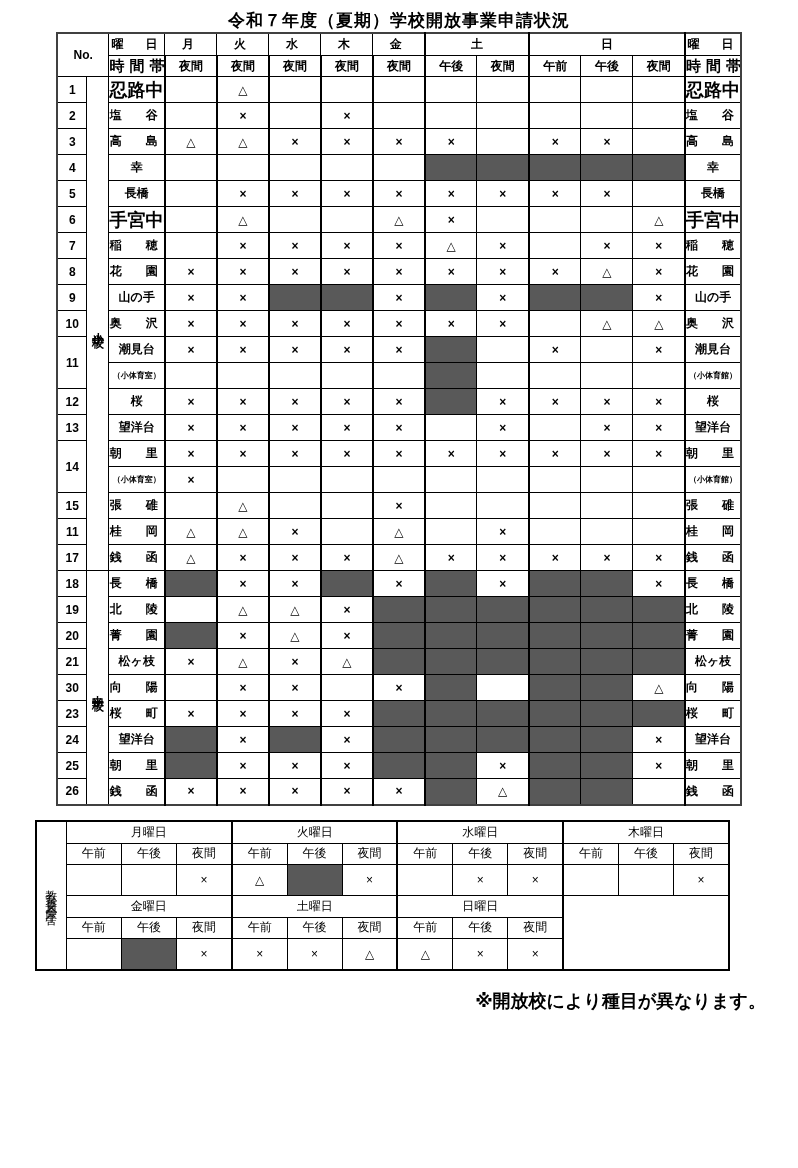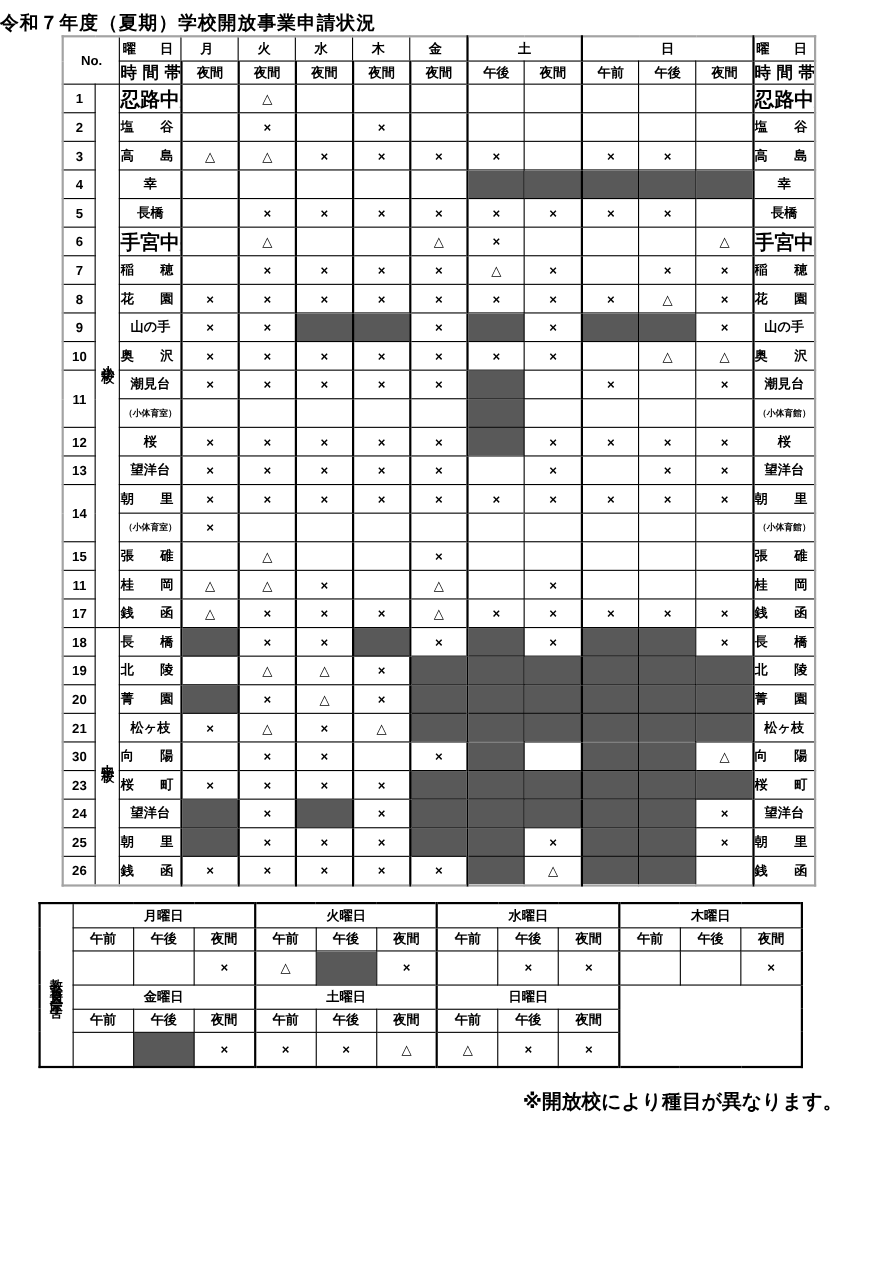--- a/index.html
+++ b/index.html
@@ -8,20 +8,21 @@
     width:798px;height:1168px;
     background:#ffffff;
     font-family:"Liberation Sans","DejaVu Sans",sans-serif;
     color:#000;
     -webkit-font-smoothing:none;
   }
   .page{position:relative;width:798px;height:1168px;box-sizing:border-box;}
 
   
   .title{
+    text-align:center;
     font-size:17px;
     font-weight:bold;
     letter-spacing:1px;
     padding-top:9px;
   }
 
   
   .legend{
     position:relative;
     margin:10px 0 0 0;
@@ -55,21 +56,21 @@
     right:55px;top:29px;
     font-size:11px;font-weight:bold;white-space:nowrap;
   }
 
   
   table{border-collapse:collapse;}
   .main-tbl{
     margin:0 auto;
     width:592px;
     table-layout:fixed;
-    border:2px solid #a3a3a3;
+    border:2px solid #404040;
   }
   .main-tbl td,.main-tbl th{
     border:1px solid #000;
     text-align:center;
     vertical-align:middle;
     font-size:12px;
     font-weight:bold;
     padding:0;
     overflow:hidden;
     white-space:nowrap;
@@ -107,21 +108,21 @@
   .bot-tbl{
     table-layout:fixed;
     border:2px solid #000;
     width:695px;
   }
   .bot-tbl td{
     border:1px solid #000;
     text-align:center;
     vertical-align:middle;
     font-size:12px;
-    font-weight:bold;
+    font-weight:normal;
     padding:0;
     white-space:nowrap;
     overflow:hidden;
   }
   .bot-side{width:30px;font-size:11px;font-weight:bold;}
   .bot-side span{writing-mode:vertical-rl;display:inline-block;letter-spacing:4px;line-height:1;}
   .bot-day{height:21px;font-size:13px;border-bottom:1px dashed #000 !important;}
   .bot-slot{height:20px;font-size:11px;}
   .bot-val{height:30px;font-size:16px;}
   .noborder{border:none !important;background:#fff;}

